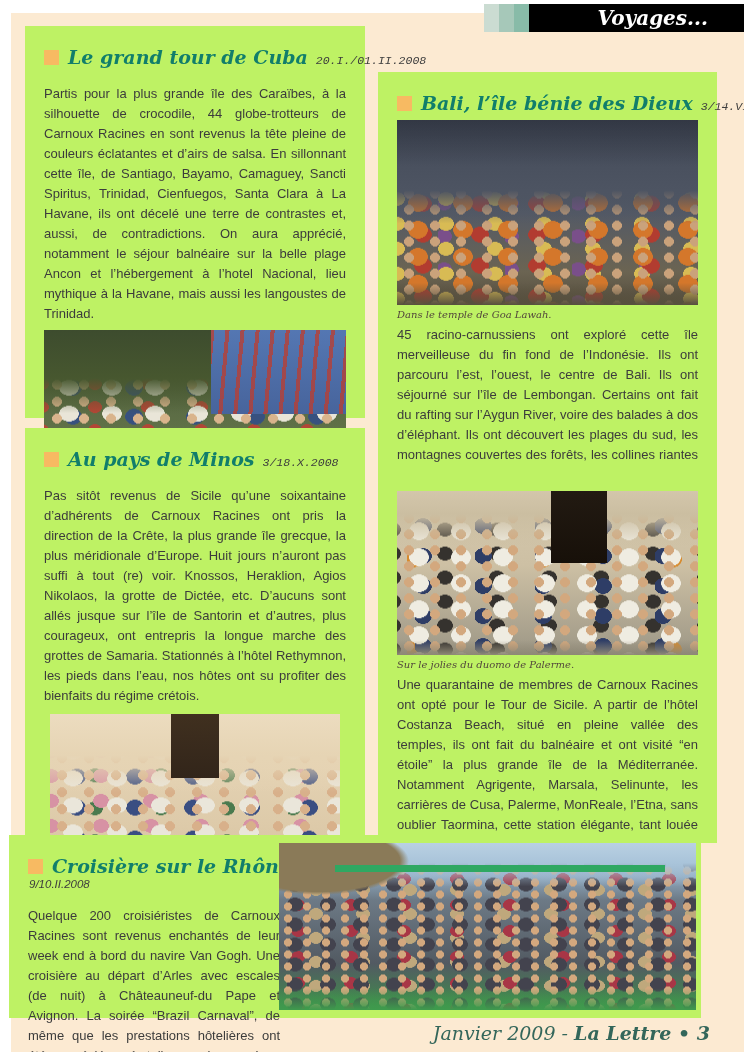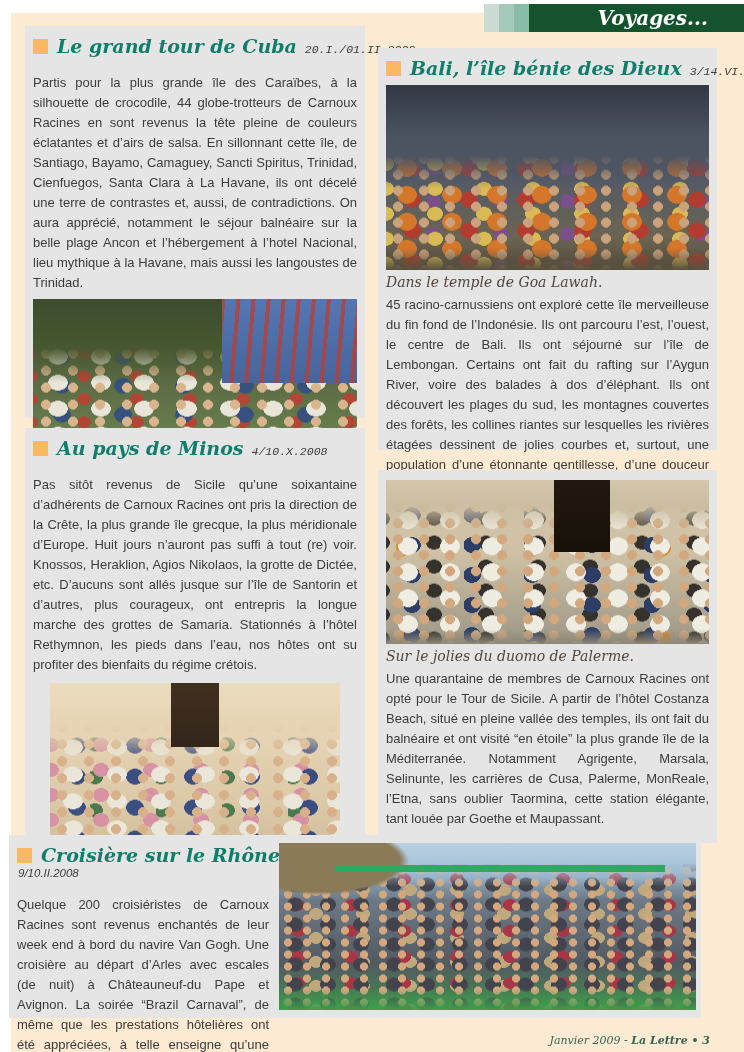--- a/index.html
+++ b/index.html
@@ -15,36 +15,36 @@
   
   .banner {
     position: absolute; top: 4px; right: 0; height: 28px;
     display: flex; align-items: stretch;
   }
   .sq { width: 15px; height: 28px; }
   .sq1 { background: #cbdcd2; }
   .sq2 { background: #a6c8b9; }
   .sq3 { background: #88bba8; }
   .banner-bar {
-    width: 215px; background: #14532d;
+    width: 215px; background: #000000;
     display: flex; align-items: center; justify-content: flex-end;
     padding-right: 36px; box-sizing: border-box; text-align: center;
   }
   .banner-label {
     font-family: "DejaVu Serif", serif;
     font-style: italic; font-weight: bold;
     font-size: 20px; color: #ffffff; line-height: 1;
   }
   
   .card {
-    position: absolute; background: #e5e5e5;
-    box-sizing: border-box; padding: 8px;
+    position: absolute; background: #bef264;
+    box-sizing: border-box; padding: 19px;
   }
   .card-cuba    { left: 25px;  top: 26px;  width: 340px; height: 392px; }
-  .card-bali    { left: 378px; top: 48px;  width: 339px; height: 402px; }
+  .card-bali    { left: 378px; top: 72px;  width: 339px; height: 402px; }
   .card-minos   { left: 25px;  top: 428px; width: 340px; height: 484px; }
   .card-sicilia { left: 378px; top: 470px; width: 339px; height: 373px; }
   .card-rhone   { left: 9px;  top: 835px; width: 692px; height: 183px; }
 
   .title-row { display: flex; align-items: baseline; margin: 2px 0 6px 0; }
   .bullet {
     width: 15px; height: 15px; background: #f7ba62;
     align-self: center; margin-right: 9px; flex: 0 0 auto;
   }
   .title {
@@ -56,21 +56,21 @@
   .date {
     font-style: italic; font-size: 11.5px; color: #3d3d3d;
     margin-left: 8px; white-space: nowrap; font-family: Liberation Mono, monospace;
   }
   .body {
     font-size: 13px; line-height: 20px; color: #3c3c3c;
     text-align: justify; margin: 16px 0 6px 0;
   }
   .caption {
     font-family: "DejaVu Serif", serif; font-style: italic;
-    font-size: 14px; color: #52463b; margin: 4px 0 0 0;
+    font-size: 10px; color: #52463b; margin: 4px 0 0 0;
   }
   
   .photo { width: 100%; }
   .photo-cuba {
     height: 160px; margin-top: 2px;
     background-image:
       repeating-linear-gradient(95deg, rgba(190,60,45,.75) 0 4px, rgba(190,60,45,0) 4px 15px),
       linear-gradient(180deg, #5578b4, #47649c),
       linear-gradient(180deg, #3d4c2e 0%, #47572f 30%, rgba(71,87,47,0) 52%),
       linear-gradient(0deg, #5e8248 0%, rgba(94,130,72,0) 16%),
@@ -148,21 +148,21 @@
     background-repeat: no-repeat, no-repeat, no-repeat, no-repeat, repeat, repeat, repeat, repeat, no-repeat;
   }
   
   .date-rhone { font-style: italic; font-size: 11.5px; color: #3d3d3d; margin: 0 0 3px 1px; }
   .card-rhone .title-row { margin-bottom: 1px; }
   .body-rhone { width: 252px; }
   
   .footer {
     position: absolute; top: 1022px; right: 34px;
     font-family: "DejaVu Serif", serif; font-style: italic;
-    font-size: 11px; color: #33665a; white-space: nowrap; margin-top: 12px;
+    font-size: 19px; color: #33665a; white-space: nowrap;
   }
   .footer .f-pub, .footer .f-page { font-weight: bold; }
 </style>
 </head>
 <body>
 
 <div class="page">
   <div class="peach"></div>
 
   <div class="banner">
@@ -193,21 +193,21 @@
     </header>
     <div class="photo photo-bali"></div>
     <p class="caption">Dans le temple de Goa Lawah.</p>
     <p class="body" style="margin-top:5px;">45 racino-carnussiens ont exploré cette île merveilleuse du fin fond de l’Indonésie. Ils ont parcouru l’est, l’ouest, le centre de Bali. Ils ont séjourné sur l’île de Lembongan. Certains ont fait du rafting sur l’Aygun River, voire des balades à dos d’éléphant. Ils ont découvert les plages du sud, les montagnes couvertes des forêts, les collines riantes sur lesquelles les rivières étagées dessinent de jolies courbes et, surtout, une population d’une étonnante gentillesse, d’une douceur de tous les instants.</p>
   </section>
 
   <section class="card card-minos">
     <header class="title-row">
       <span class="bullet"></span>
       <h2 class="title">Au pays de Minos</h2>
-      <span class="date">4/10.X.2008</span>
+      <span class="date">3/18.X.2008</span>
     </header>
     <p class="body">Pas sitôt revenus de Sicile qu’une soixantaine d’adhérents de Carnoux Racines ont pris la direction de la Crête, la plus grande île grecque, la plus méridionale d’Europe. Huit jours n’auront pas suffi à tout (re) voir. Knossos, Heraklion, Agios Nikolaos, la grotte de Dictée, etc. D’aucuns sont allés jusque sur l’île de Santorin et d’autres, plus courageux, ont entrepris la longue marche des grottes de Samaria. Stationnés à l’hôtel Rethymnon, les pieds dans l’eau, nos hôtes ont su profiter des bienfaits du régime crétois.</p>
     <div class="photo photo-minos"></div>
   </section>
 
   <section class="card card-sicilia">
     <div class="photo photo-sicilia"></div>
     <p class="caption">Sur le jolies du duomo de Palerme.</p>
     <p class="body" style="margin-top:5px;">Une quarantaine de membres de Carnoux Racines ont opté pour le Tour de Sicile. A partir de l’hôtel Costanza Beach, situé en pleine vallée des temples, ils ont fait du balnéaire et ont visité “en étoile” la plus grande île de la Méditerranée. Notamment Agrigente, Marsala, Selinunte, les carrières de Cusa, Palerme, MonReale, l’Etna, sans oublier Taormina, cette station élégante, tant louée par Goethe et Maupassant.</p>
   </section>

